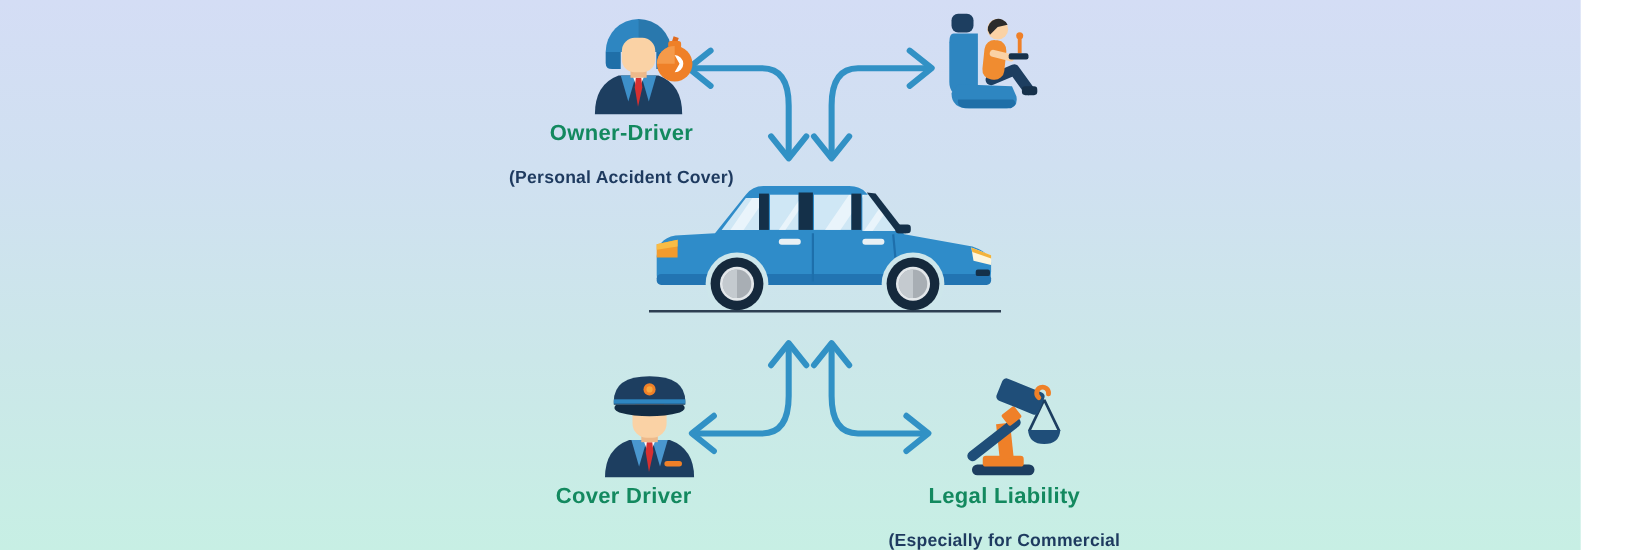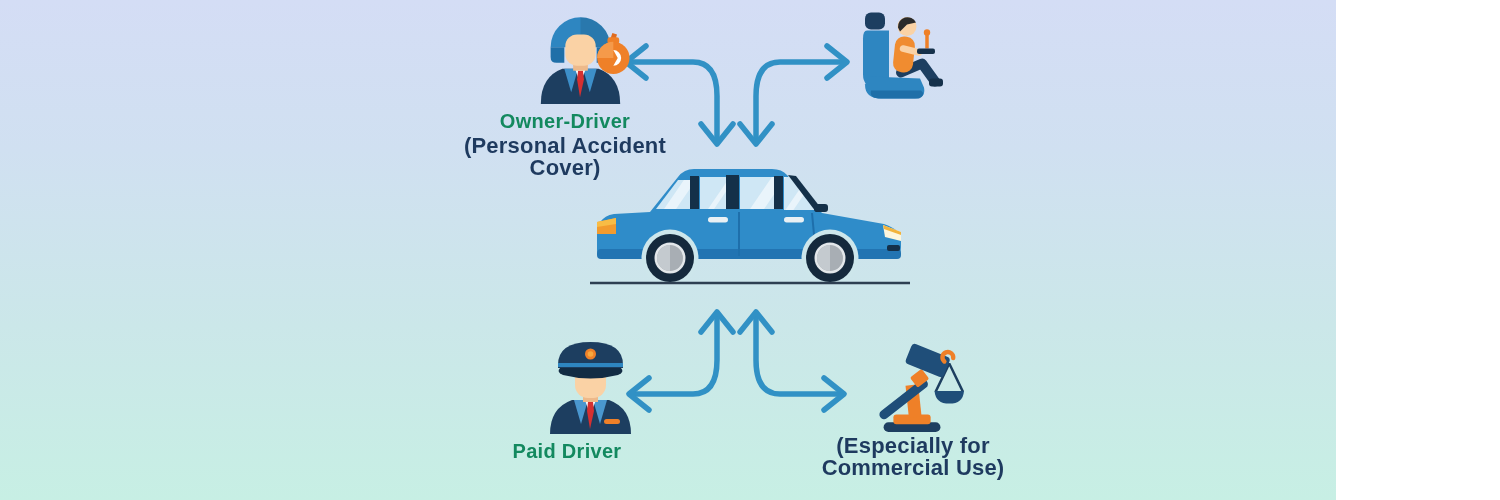--- a/index.html
+++ b/index.html
@@ -1,29 +1,29 @@
 <!DOCTYPE html>
 <html><head>
 <meta charset="utf-8">
 <style>
   html,body{margin:0;padding:0;}
   body{font-family:"Liberation Sans", sans-serif;}
   #canvas{
-    position:relative; width:1336px; height:500px; overflow:hidden;
+    position:relative; width:1437px; height:500px; overflow:hidden;
     background:linear-gradient(180deg,#d4ddf5 0%,#d0e0f1 30%,#cbe7e9 65%,#c7efe4 100%);
   }
   .node{position:absolute; text-align:center;}
   .node .icon-wrap{display:flex; justify-content:center;}
   .label{
     font-size:20px; font-weight:bold; color:#13895f;
     letter-spacing:.3px; line-height:26px; margin-top:4px;
   }
   .sublabel{
-    font-size:22px; font-weight:600; color:#1e3a5f;
-    letter-spacing:.2px; line-height:22px; margin-top:1px;
+    font-size:16px; font-weight:600; color:#1e3a5f;
+    letter-spacing:.2px; line-height:22px; margin-top:17px;
   }
   #node-tl{left:440px; top:6px;  width:250px;}
   #node-tr{left:791px; top:8px;  width:220px;}
   #node-bl{left:442px; top:334px; width:250px;}
   #node-br{left:788px; top:336px; width:250px;}
   #node-tl .icon-wrap{transform:translateX(15px);}
   #node-bl .icon-wrap{transform:translateX(23px);}
   #car{position:absolute; left:588px; top:162px;}
   #arrows{position:absolute; left:0; top:0; pointer-events:none;}
 </style>
@@ -189,21 +189,21 @@
         <rect x="37" y="28" width="31" height="36" rx="13" fill="#fad2a5"></rect>
         <g>
           <path d="M 20 31 Q 20 8 52.5 8 Q 85 8 85 31 L 85 34 L 20 34 Z" fill="#1d3e60"></path>
           <rect x="20" y="29" width="65" height="4" fill="#2e86c1"></rect>
           <path d="M 22 34 L 83 34 Q 87 38 80 41 Q 52.5 48 25 41 Q 18 38 22 34 Z" fill="#122c44"></path>
           <circle cx="52.5" cy="20" r="5.5" fill="#ef8028"></circle>
           <circle cx="52.5" cy="20" r="2.8" fill="#f8a83e"></circle>
         </g>
       </svg>
     </div>
-    <div class="label">Paid Driver</div>
+    <div class="label">Cover Driver</div>
     <div class="sublabel"></div>
   </div>
 
   <div class="node" id="node-br">
     <div class="icon-wrap">
       <svg width="105" height="98" viewBox="0 0 105 100">
         <g>
           <path d="M 89 28 L 75 57 M 89 28 L 103 57" stroke="#1d3e60" stroke-width="2.5" fill="none"></path>
           <path d="M 74 56 Q 75 69 89 69 Q 103 69 104 56 Z" fill="#1f4e79"></path>
         </g>
@@ -211,16 +211,17 @@
           <rect x="22" y="88" width="58" height="10" rx="5" fill="#1d3e60"></rect>
           <rect x="32" y="80" width="38" height="10" rx="3" fill="#ef8028"></rect>
           <rect x="46" y="50" width="13" height="33" fill="#ef8028" transform="rotate(-6 52 66)"></rect>
           <rect x="12" y="60" width="60" height="9.5" rx="4.5" fill="#1f4e79" transform="rotate(-38 42 64)"></rect>
           <rect x="51" y="37" width="15" height="13" rx="2" fill="#ef8028" transform="rotate(-38 58 43)"></rect>
           <rect x="46" y="14" width="42" height="22" rx="4" fill="#1f4e79" transform="rotate(22 67 25)"></rect>
           <path d="M 84 26 a 5.5 5.5 0 1 1 9 -3.5" fill="none" stroke="#ef8028" stroke-width="4.5" stroke-linecap="round"></path>
         </g>
       </svg>
     </div>
+    <div class="label">Legal Liability</div>
     <div class="sublabel">(Especially for Commercial Use)</div>
   </div>
 
 </div>
 
 </body></html>

